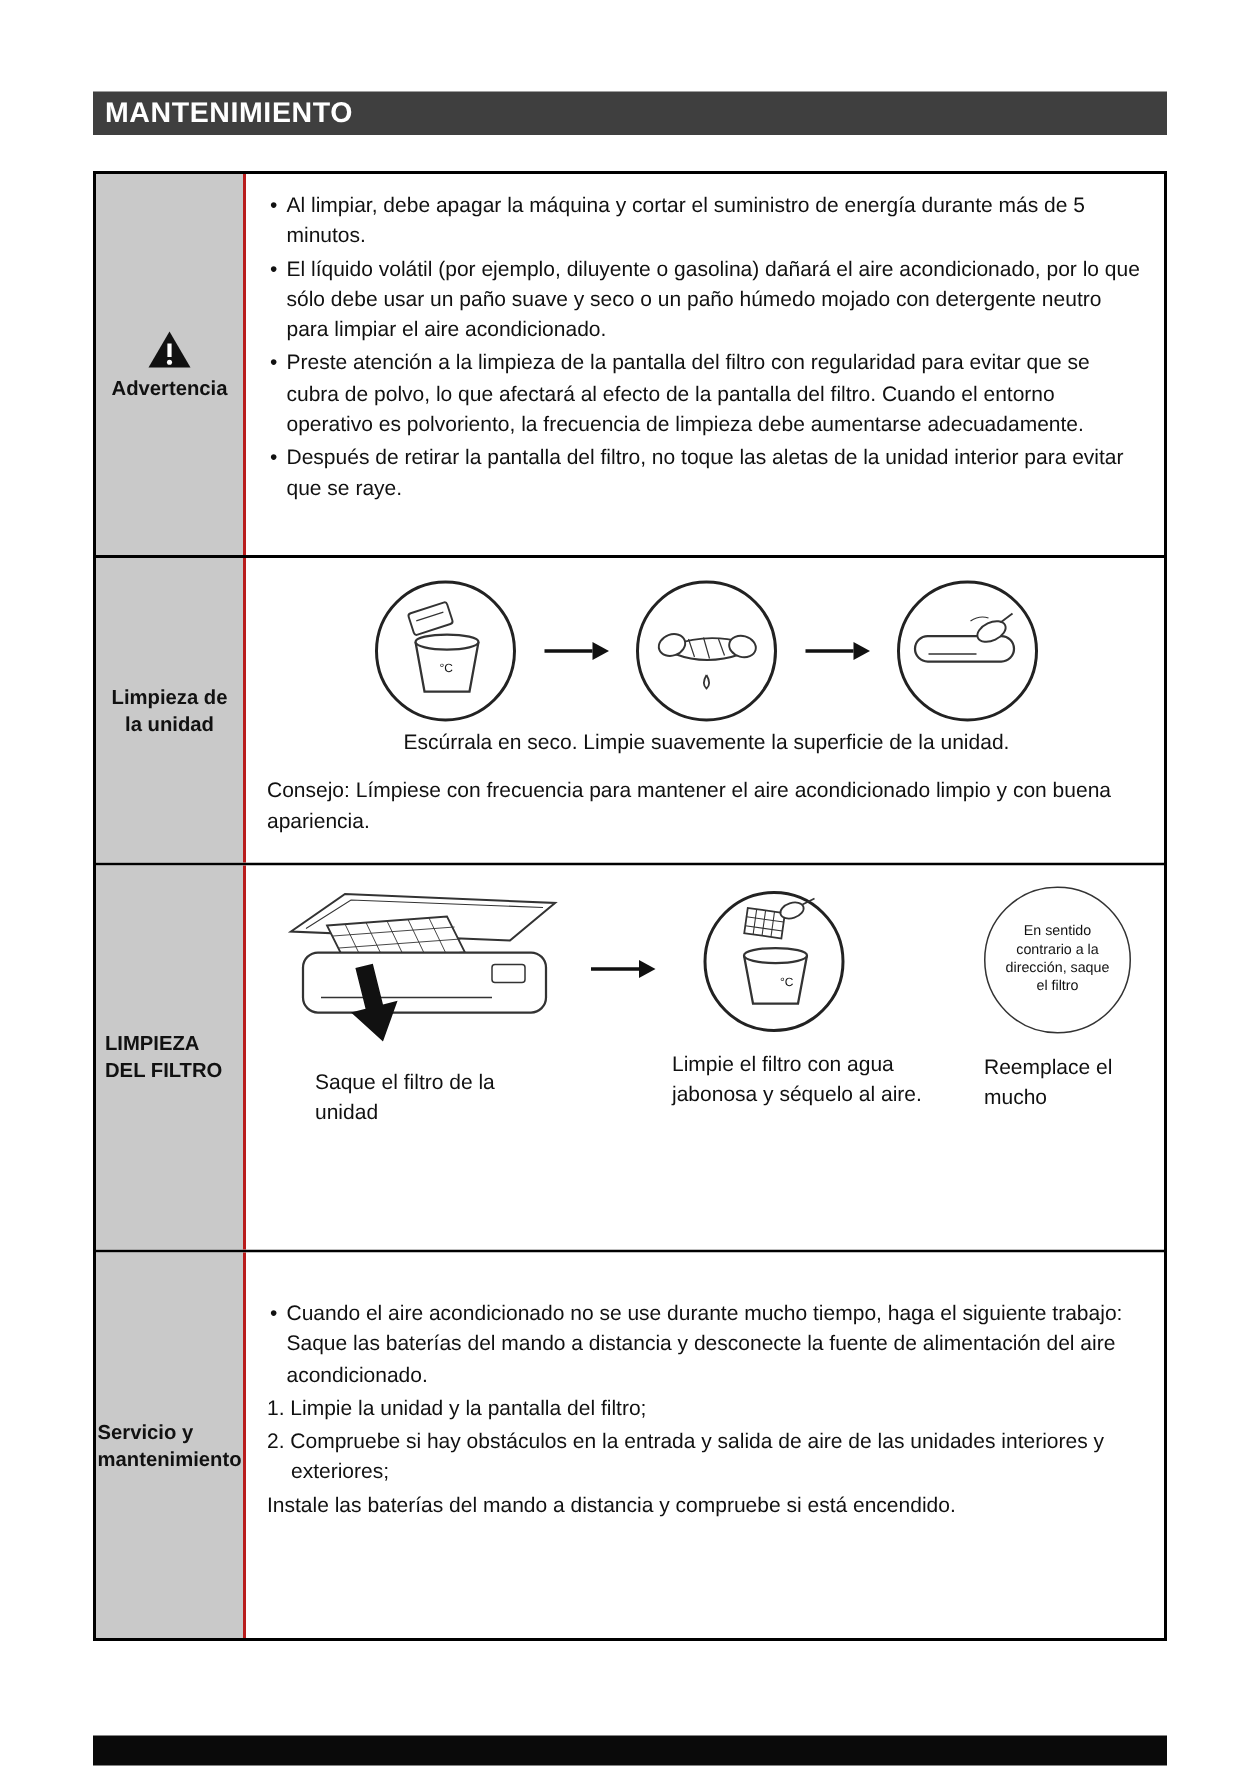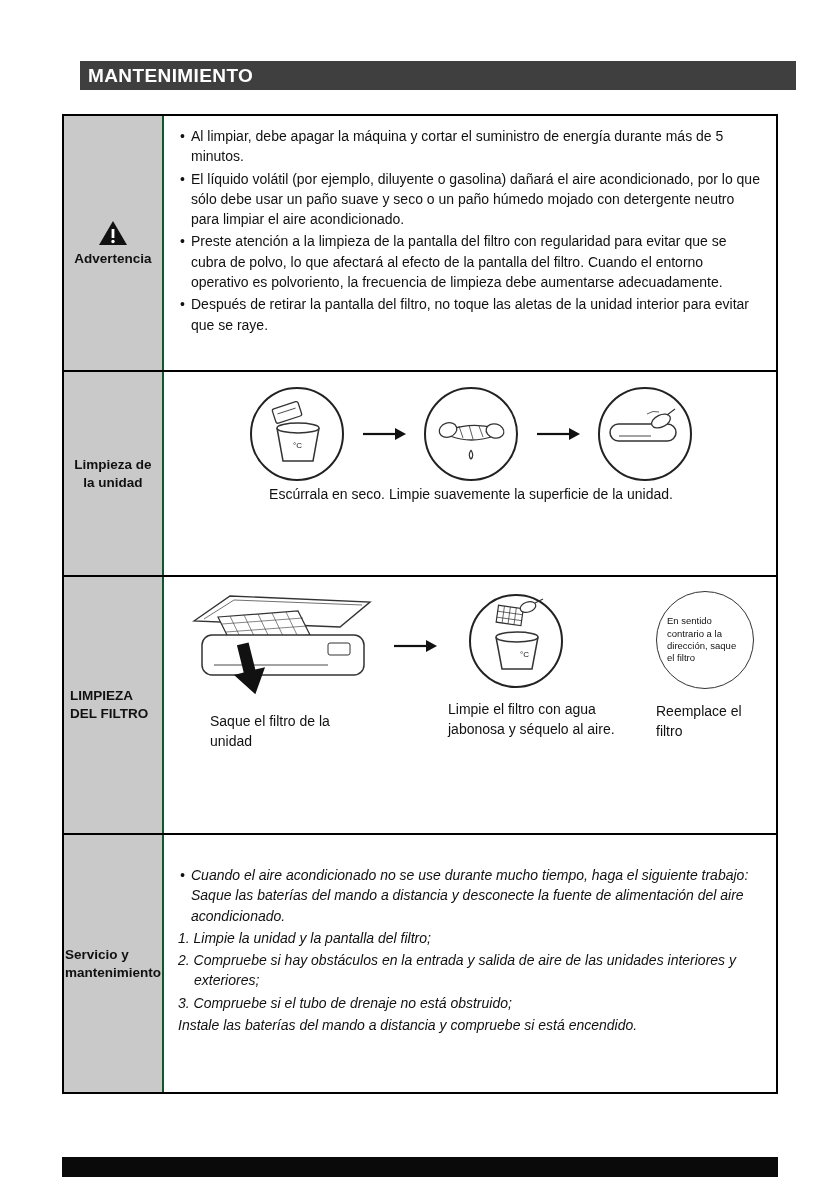--- a/index.html
+++ b/index.html
@@ -1,32 +1,32 @@
 <!DOCTYPE html>
 <html><head>
 <meta charset="utf-8">
 <style>
   * { margin:0; padding:0; box-sizing:border-box; }
   html,body { background:#fff; }
   body { font-family:"Liberation Sans", sans-serif; color:#111; }
   .page { position:relative; width:840px; height:1192px; background:#fff; overflow:hidden; }
 
-  .header-bar { position:absolute; left:80px; top:61px; width:716px; height:29px;
+  .header-bar { position:absolute; left:62px; top:61px; width:716px; height:29px;
                 background:#3f3f3f; display:flex; align-items:center; padding-left:8px; }
   .header-title { color:#fff; font-weight:bold; font-size:19px; letter-spacing:.4px; }
 
   .mtable { position:absolute; left:62px; top:114px; width:716px; border:2px solid #000; background:#fff; }
   .mrow { display:grid; grid-template-columns:100px 1fr; border-bottom:2px solid #000; }
   .mrow:last-child { border-bottom:none; }
   .row-warning  { min-height:256px; }
   .row-unit     { min-height:205px; }
   .row-filter   { min-height:258px; }
   .row-service  { min-height:257px; }
 
-  .label-cell { background:#c9c9c9; border-right:2px solid #14532d; display:flex; flex-direction:column;
+  .label-cell { background:#c9c9c9; border-right:2px solid #b91c1c; display:flex; flex-direction:column;
                 justify-content:center; align-items:center; text-align:center;
                 font-weight:bold; font-size:13.5px; line-height:1.3; padding:6px; }
   .label-cell.left-align { align-items:center; text-align:left; }
 
   .content-cell { background:#fff; padding:10px 12px 8px 14px; font-size:14px; line-height:1.45; }
 
   .bullets { list-style:none; }
   .bullets li { position:relative; padding-left:13px; margin-bottom:2px; }
   .bullets li::before { content:"•"; position:absolute; left:2px; }
 
@@ -41,28 +41,28 @@
   .fig { display:flex; flex-direction:column; }
   .fig-unit { width:210px; }
   .fig-unit .caption { padding-left:32px; width:190px; margin-top:2px; }
   .fig-arrow { margin:46px 10px 0 4px; }
   .fig-bucket { width:186px; align-items:flex-start; }
   .fig-bucket svg { margin-left:18px; }
   .fig-bucket .caption { width:180px; margin-top:8px; }
   .fig-note { margin-left:auto; margin-right:4px; width:104px; }
   .fig-note .caption { width:92px; margin-top:12px; }
   .note-circle { width:98px; height:98px; border:1.5px solid #333; border-radius:50%;
-                 display:flex; align-items:center; justify-content:center; 
+                 display:flex; align-items:center; justify-content:center; text-align:center;
                  font-size:9.5px; line-height:1.3; padding:10px; }
 
   .tip-hang { display:flex; margin:10px 0 0 30px; }
   .tip-label { flex:0 0 62px; }
   .tip-body { flex:1; max-width:520px; }
 
-  .service-cell { padding-top:30px;font-style:italic; }
+  .service-cell { padding-top:30px; }
   .service-cell .step { padding-left:16px; text-indent:-16px; margin-bottom:2px; }
 
   .footer-bar { position:absolute; left:62px; top:1157px; width:716px; height:20px; background:#0a0a0a; }
 
   svg text { font-family:"Liberation Sans", sans-serif; }
 </style>
 </head>
 <body>
 
 <div class="page">
@@ -129,20 +129,21 @@
           <svg width="100" height="100" viewBox="0 0 100 100">
             <circle cx="50" cy="50" r="46" fill="none" stroke="#222" stroke-width="2"></circle>
             <rect x="15" y="40" width="66" height="17" rx="8.5" fill="#fff" stroke="#333" stroke-width="1.5"></rect>
             <line x1="24" y1="52" x2="56" y2="52" stroke="#333" stroke-width="0.9"></line>
             <ellipse cx="66" cy="37" rx="10" ry="6" transform="rotate(-25 66 37)" fill="#fff" stroke="#333" stroke-width="1.3"></ellipse>
             <line x1="72" y1="31" x2="80" y2="25" stroke="#333" stroke-width="1.2"></line>
             <path d="M52 30 q6 -4 12 -2" fill="none" stroke="#333" stroke-width="0.8"></path>
           </svg>
         </div>
         <p class="caption center">Escúrrala en seco. Limpie suavemente la superficie de la unidad.</p>
+        <p class="tip">Consejo: Límpiese con frecuencia para mantener el aire acondicionado limpio y con buena apariencia.</p>
       </div>
     </div>
 
     <div class="mrow row-filter">
       <div class="label-cell left-align">
         <div>LIMPIEZA DEL FILTRO</div>
       </div>
       <div class="content-cell">
         <div class="filter-illus">
           <div class="fig fig-unit">
@@ -186,37 +187,36 @@
               <ellipse cx="62" cy="16" rx="8" ry="5" transform="rotate(-18 62 16)" fill="#fff" stroke="#333" stroke-width="1.2"></ellipse>
               <line x1="69" y1="12" x2="77" y2="8" stroke="#333" stroke-width="1.1"></line>
               <path d="M30 46 L36 78 L66 78 L72 46" fill="#fff" stroke="#333" stroke-width="1.5"></path>
               <ellipse cx="51" cy="46" rx="21" ry="5" fill="#fff" stroke="#333" stroke-width="1.5"></ellipse>
               <text x="54" y="66" font-size="8" fill="#111">°C</text>
             </svg>
             <p class="caption">Limpie el filtro con agua jabonosa y séquelo al aire.</p>
           </div>
           <div class="fig fig-note">
             <div class="note-circle">En sentido contrario a la dirección, saque el filtro</div>
-            <p class="caption">Reemplace el filtro</p>
+            <p class="caption">Reemplace el mucho</p>
           </div>
         </div>
       </div>
     </div>
 
     <div class="mrow row-service">
       <div class="label-cell left-align">
         <div>Servicio y mantenimiento</div>
       </div>
       <div class="content-cell service-cell">
         <ul class="bullets">
           <li>Cuando el aire acondicionado no se use durante mucho tiempo, haga el siguiente trabajo: Saque las baterías del mando a distancia y desconecte la fuente de alimentación del aire acondicionado.</li>
         </ul>
         <p class="step">1. Limpie la unidad y la pantalla del filtro;</p>
         <p class="step">2. Compruebe si hay obstáculos en la entrada y salida de aire de las unidades interiores y exteriores;</p>
-        <p class="step">3. Compruebe si el tubo de drenaje no está obstruido;</p>
         <p class="step">Instale las baterías del mando a distancia y compruebe si está encendido.</p>
       </div>
     </div>
 
   </div>
 
   <div class="footer-bar"></div>
 
 </div>
 

